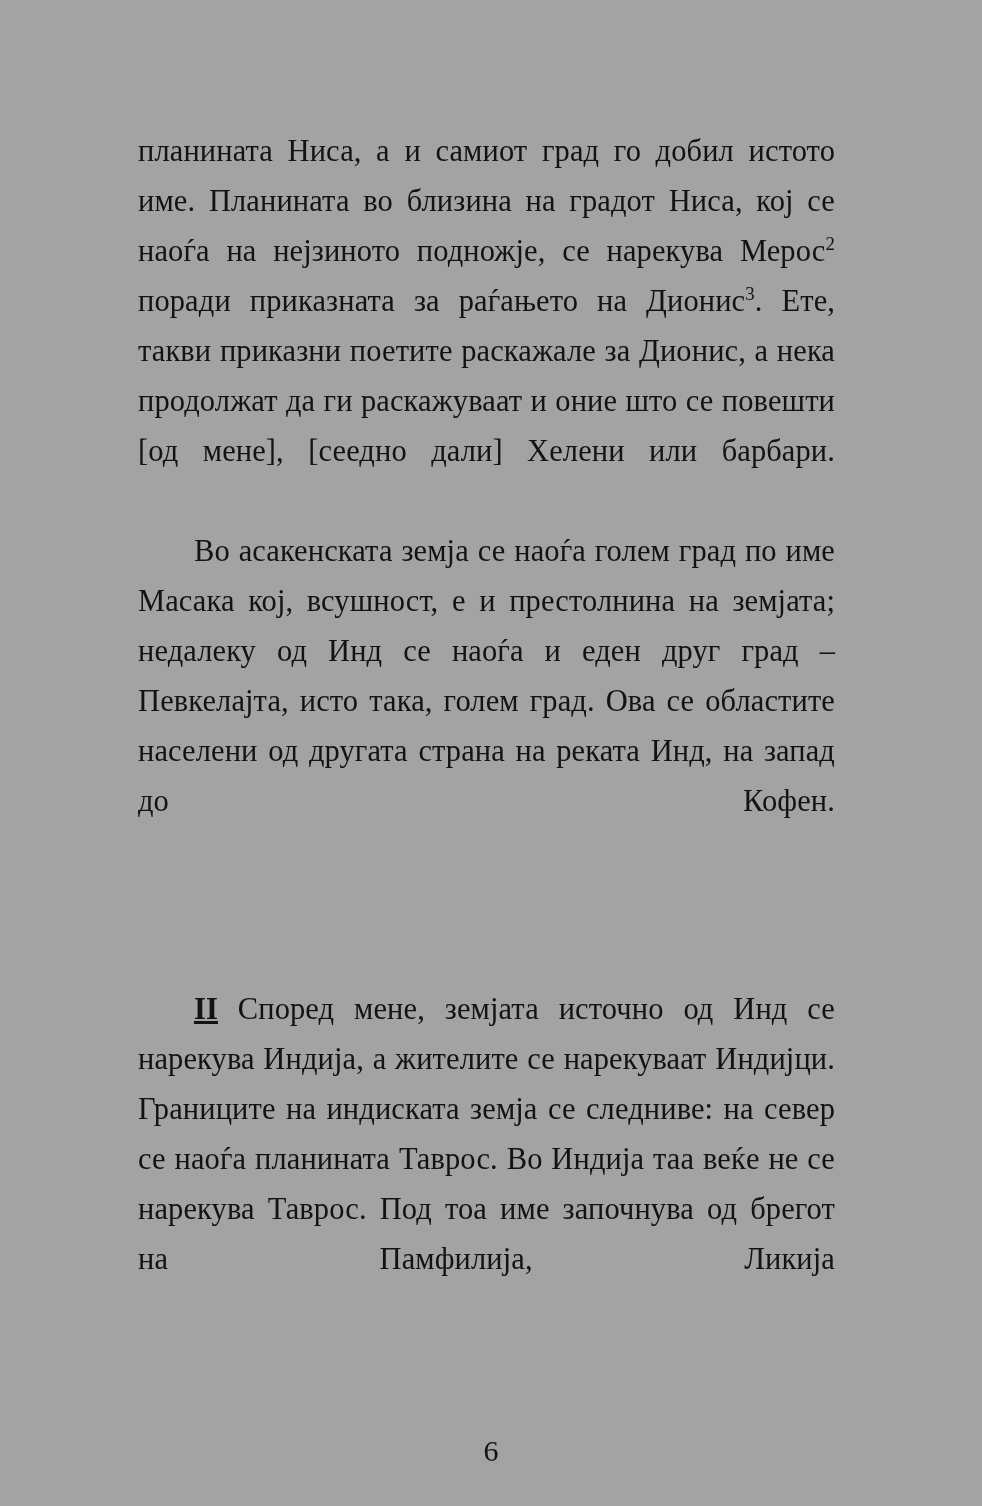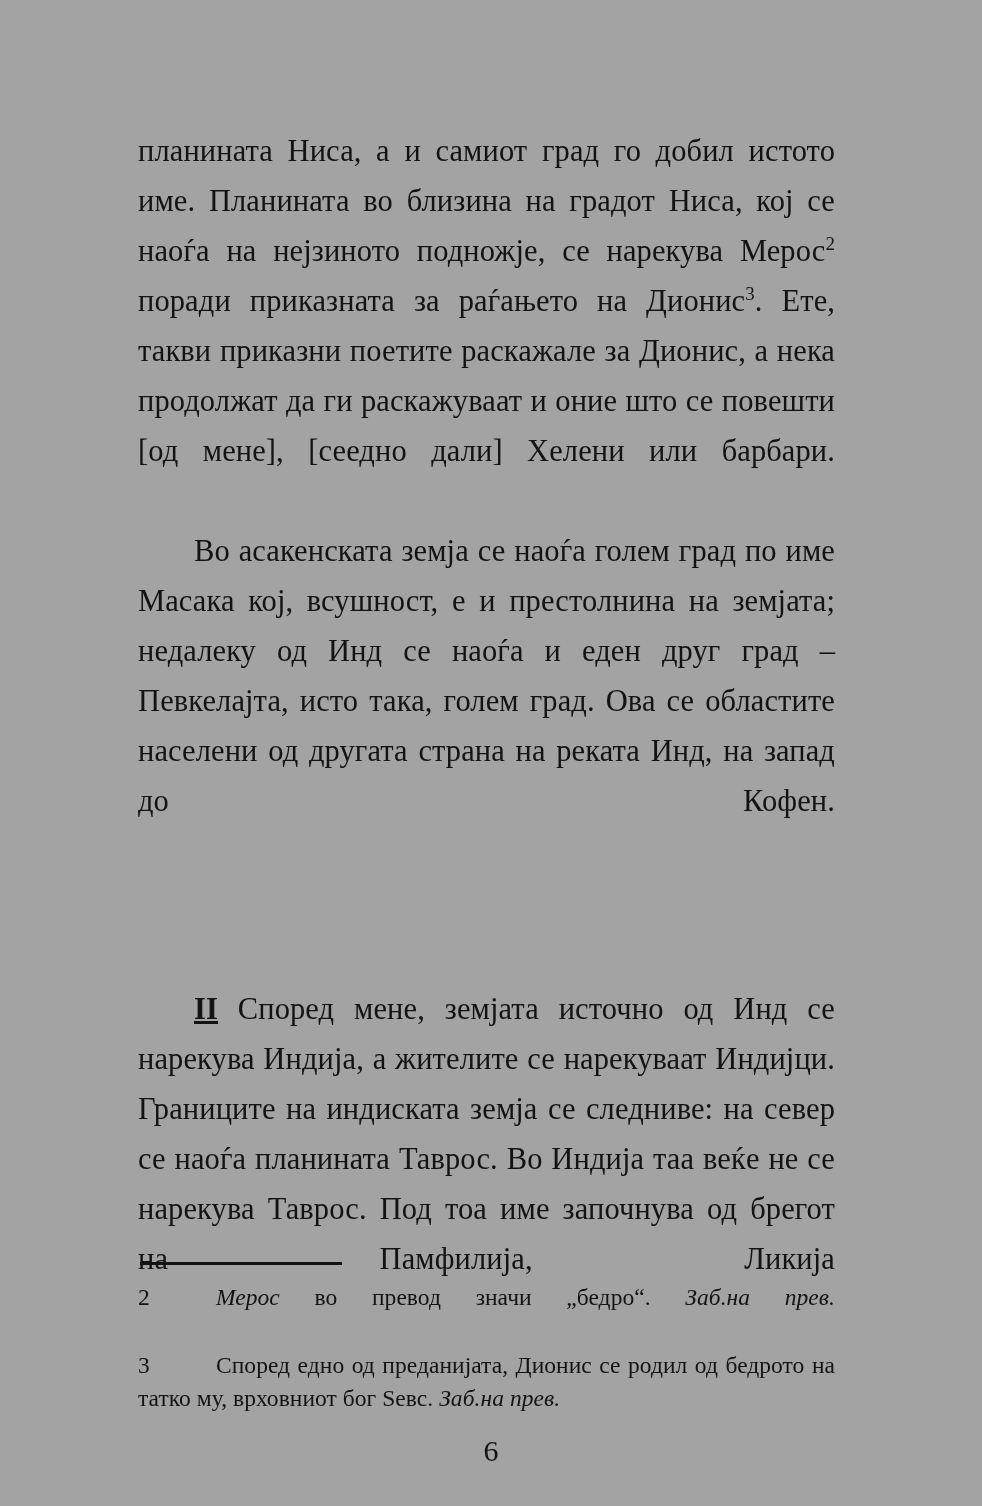--- a/index.html
+++ b/index.html
@@ -128,23 +128,16 @@
     <div class="gap-small"></div>
 
     <p class="body-par indent">Во асакенската земја се наоѓа голем град по име Масака кој, всушност, е и престолнина на земјата; недалеку од Инд се наоѓа и еден друг град – Певкелајта, исто така, голем град. Ова се областите населени од другата страна на реката Инд, на запад до Кофен.</p>
 
     <div class="gap-large"></div>
 
     <p class="body-par indent"><span class="chapnum">II</span> Според мене, земјата источно од Инд се нарекува Индија, а жителите се нарекуваат Индијци. Границите на индиската земја се следниве: на север се наоѓа планината Таврос. Во Индија таа веќе не се нарекува Таврос. Под тоа име започнува од брегот на Памфилија, Ликија</p>
 
   </div>
 
-  <div class="footnotes">
-    <div class="fn-rule"></div>
-
-    <p class="footnote"><span class="fn-num">2</span><span class="ital">Мерос</span> во превод значи „бедро“. <span class="ital">Заб.на прев.</span></p>
-
-    <p class="footnote last-flush"><span class="fn-num">3</span>Според едно од преданијата, Дионис се родил од бедрото на татко му, врховниот бог Ѕевс. <span class="ital">Заб.на прев.</span></p>
-  </div>
 
   <div class="page-number">6</div>
 
 </div>
 
 </body></html>

